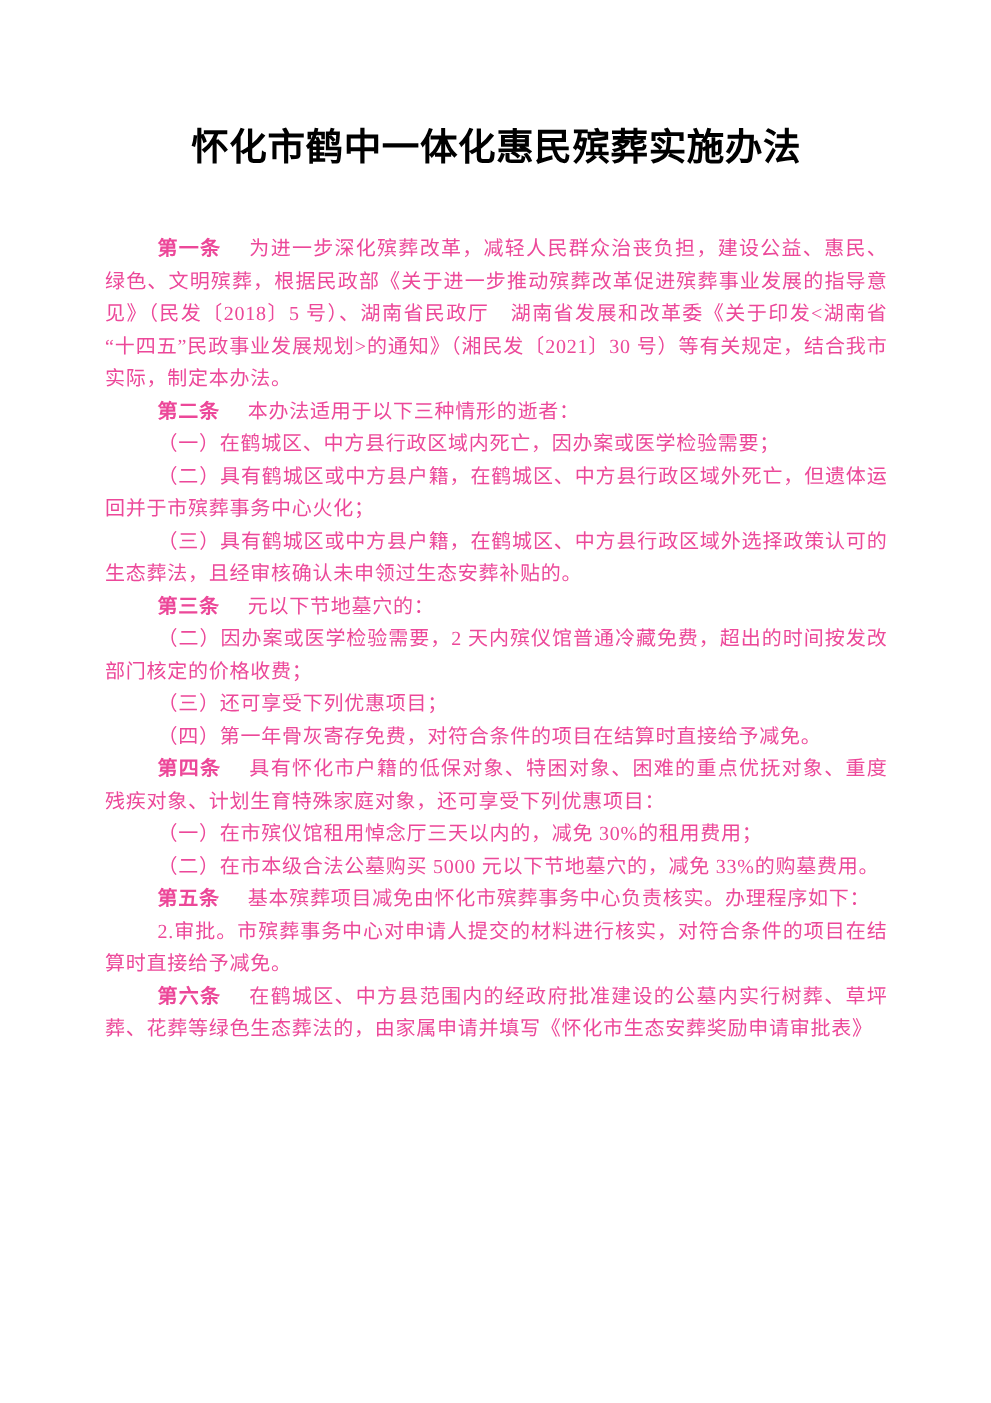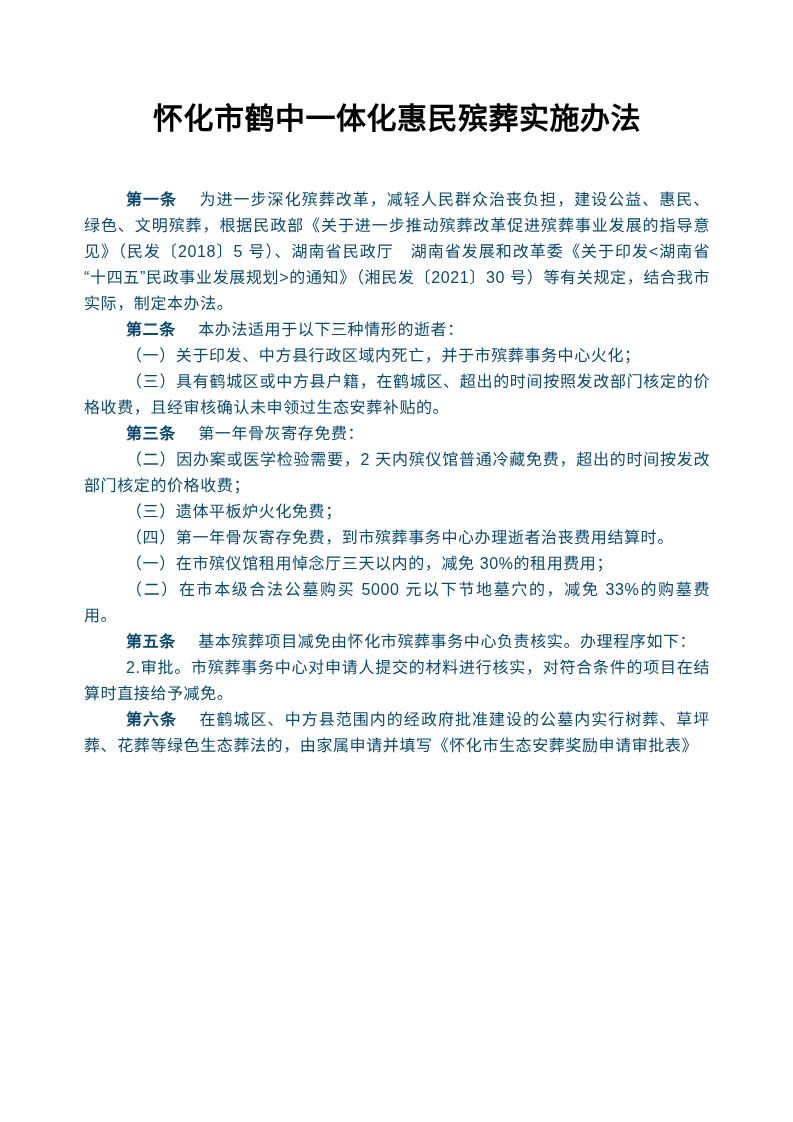--- a/index.html
+++ b/index.html
@@ -23,27 +23,27 @@
     font-weight: bold;
     font-size: 30px;
     line-height: 38px;
     letter-spacing: 0.5px;
     text-align: center;
     margin: 0 0 49px 0;
     color: #000000;
     white-space: nowrap;
   }
   .doc-body {
-    font-family: Liberation Sans, sans-serif;
+    font-family: Liberation Serif, serif;
     font-size: 16px;
     line-height: 26px;
     letter-spacing: 0.6px;
     text-align: justify;
     text-justify: inter-ideograph;
-    color: #0c4a6e;
+    color: #ec4899;
   }
   .para {
     margin: 0;
     padding: 0;
     text-indent: 42px;
   }
   .article-label {
     font-weight: bold;
     margin-right: 1.4em;
   }
@@ -54,34 +54,36 @@
 <div class="page">
 
   <h1 class="doc-title">怀化市鹤中一体化惠民殡葬实施办法</h1>
 
   <div class="doc-body">
 
     <p class="para"><span class="article-label">第一条</span><span>为进一步深化殡葬改革，减轻人民群众治丧负担，建设公益、惠民、绿色、文明殡葬，根据民政部《关于进一步推动殡葬改革促进殡葬事业发展的指导意见》（民发〔2018〕5 号）、湖南省民政厅　湖南省发展和改革委《关于印发&lt;湖南省“十四五”民政事业发展规划&gt;的通知》（湘民发〔2021〕30 号）等有关规定，结合我市实际，制定本办法。</span></p>
 
     <p class="para"><span class="article-label">第二条</span><span>本办法适用于以下三种情形的逝者：</span></p>
 
-    <p class="para"><span>（一）关于印发、中方县行政区域内死亡，并于市殡葬事务中心火化；</span></p>
+    <p class="para"><span>（一）在鹤城区、中方县行政区域内死亡，因办案或医学检验需要；</span></p>
 
+    <p class="para"><span>（二）具有鹤城区或中方县户籍，在鹤城区、中方县行政区域外死亡，但遗体运回并于市殡葬事务中心火化；</span></p>
 
-    <p class="para"><span>（三）具有鹤城区或中方县户籍，在鹤城区、超出的时间按照发改部门核定的价格收费，且经审核确认未申领过生态安葬补贴的。</span></p>
+    <p class="para"><span>（三）具有鹤城区或中方县户籍，在鹤城区、中方县行政区域外选择政策认可的生态葬法，且经审核确认未申领过生态安葬补贴的。</span></p>
 
-    <p class="para"><span class="article-label">第三条</span><span>第一年骨灰寄存免费：</span></p>
+    <p class="para"><span class="article-label">第三条</span><span>元以下节地墓穴的：</span></p>
 
 
     <p class="para"><span>（二）因办案或医学检验需要，2 天内殡仪馆普通冷藏免费，超出的时间按发改部门核定的价格收费；</span></p>
 
-    <p class="para"><span>（三）遗体平板炉火化免费；</span></p>
+    <p class="para"><span>（三）还可享受下列优惠项目；</span></p>
 
-    <p class="para"><span>（四）第一年骨灰寄存免费，到市殡葬事务中心办理逝者治丧费用结算时。</span></p>
+    <p class="para"><span>（四）第一年骨灰寄存免费，对符合条件的项目在结算时直接给予减免。</span></p>
 
+    <p class="para"><span class="article-label">第四条</span><span>具有怀化市户籍的低保对象、特困对象、困难的重点优抚对象、重度残疾对象、计划生育特殊家庭对象，还可享受下列优惠项目：</span></p>
 
     <p class="para"><span>（一）在市殡仪馆租用悼念厅三天以内的，减免 30%的租用费用；</span></p>
 
     <p class="para"><span>（二）在市本级合法公墓购买 5000 元以下节地墓穴的，减免 33%的购墓费用。</span></p>
 
     <p class="para"><span class="article-label">第五条</span><span>基本殡葬项目减免由怀化市殡葬事务中心负责核实。办理程序如下：</span></p>
 
 
     <p class="para"><span>2.审批。市殡葬事务中心对申请人提交的材料进行核实，对符合条件的项目在结算时直接给予减免。</span></p>
 

